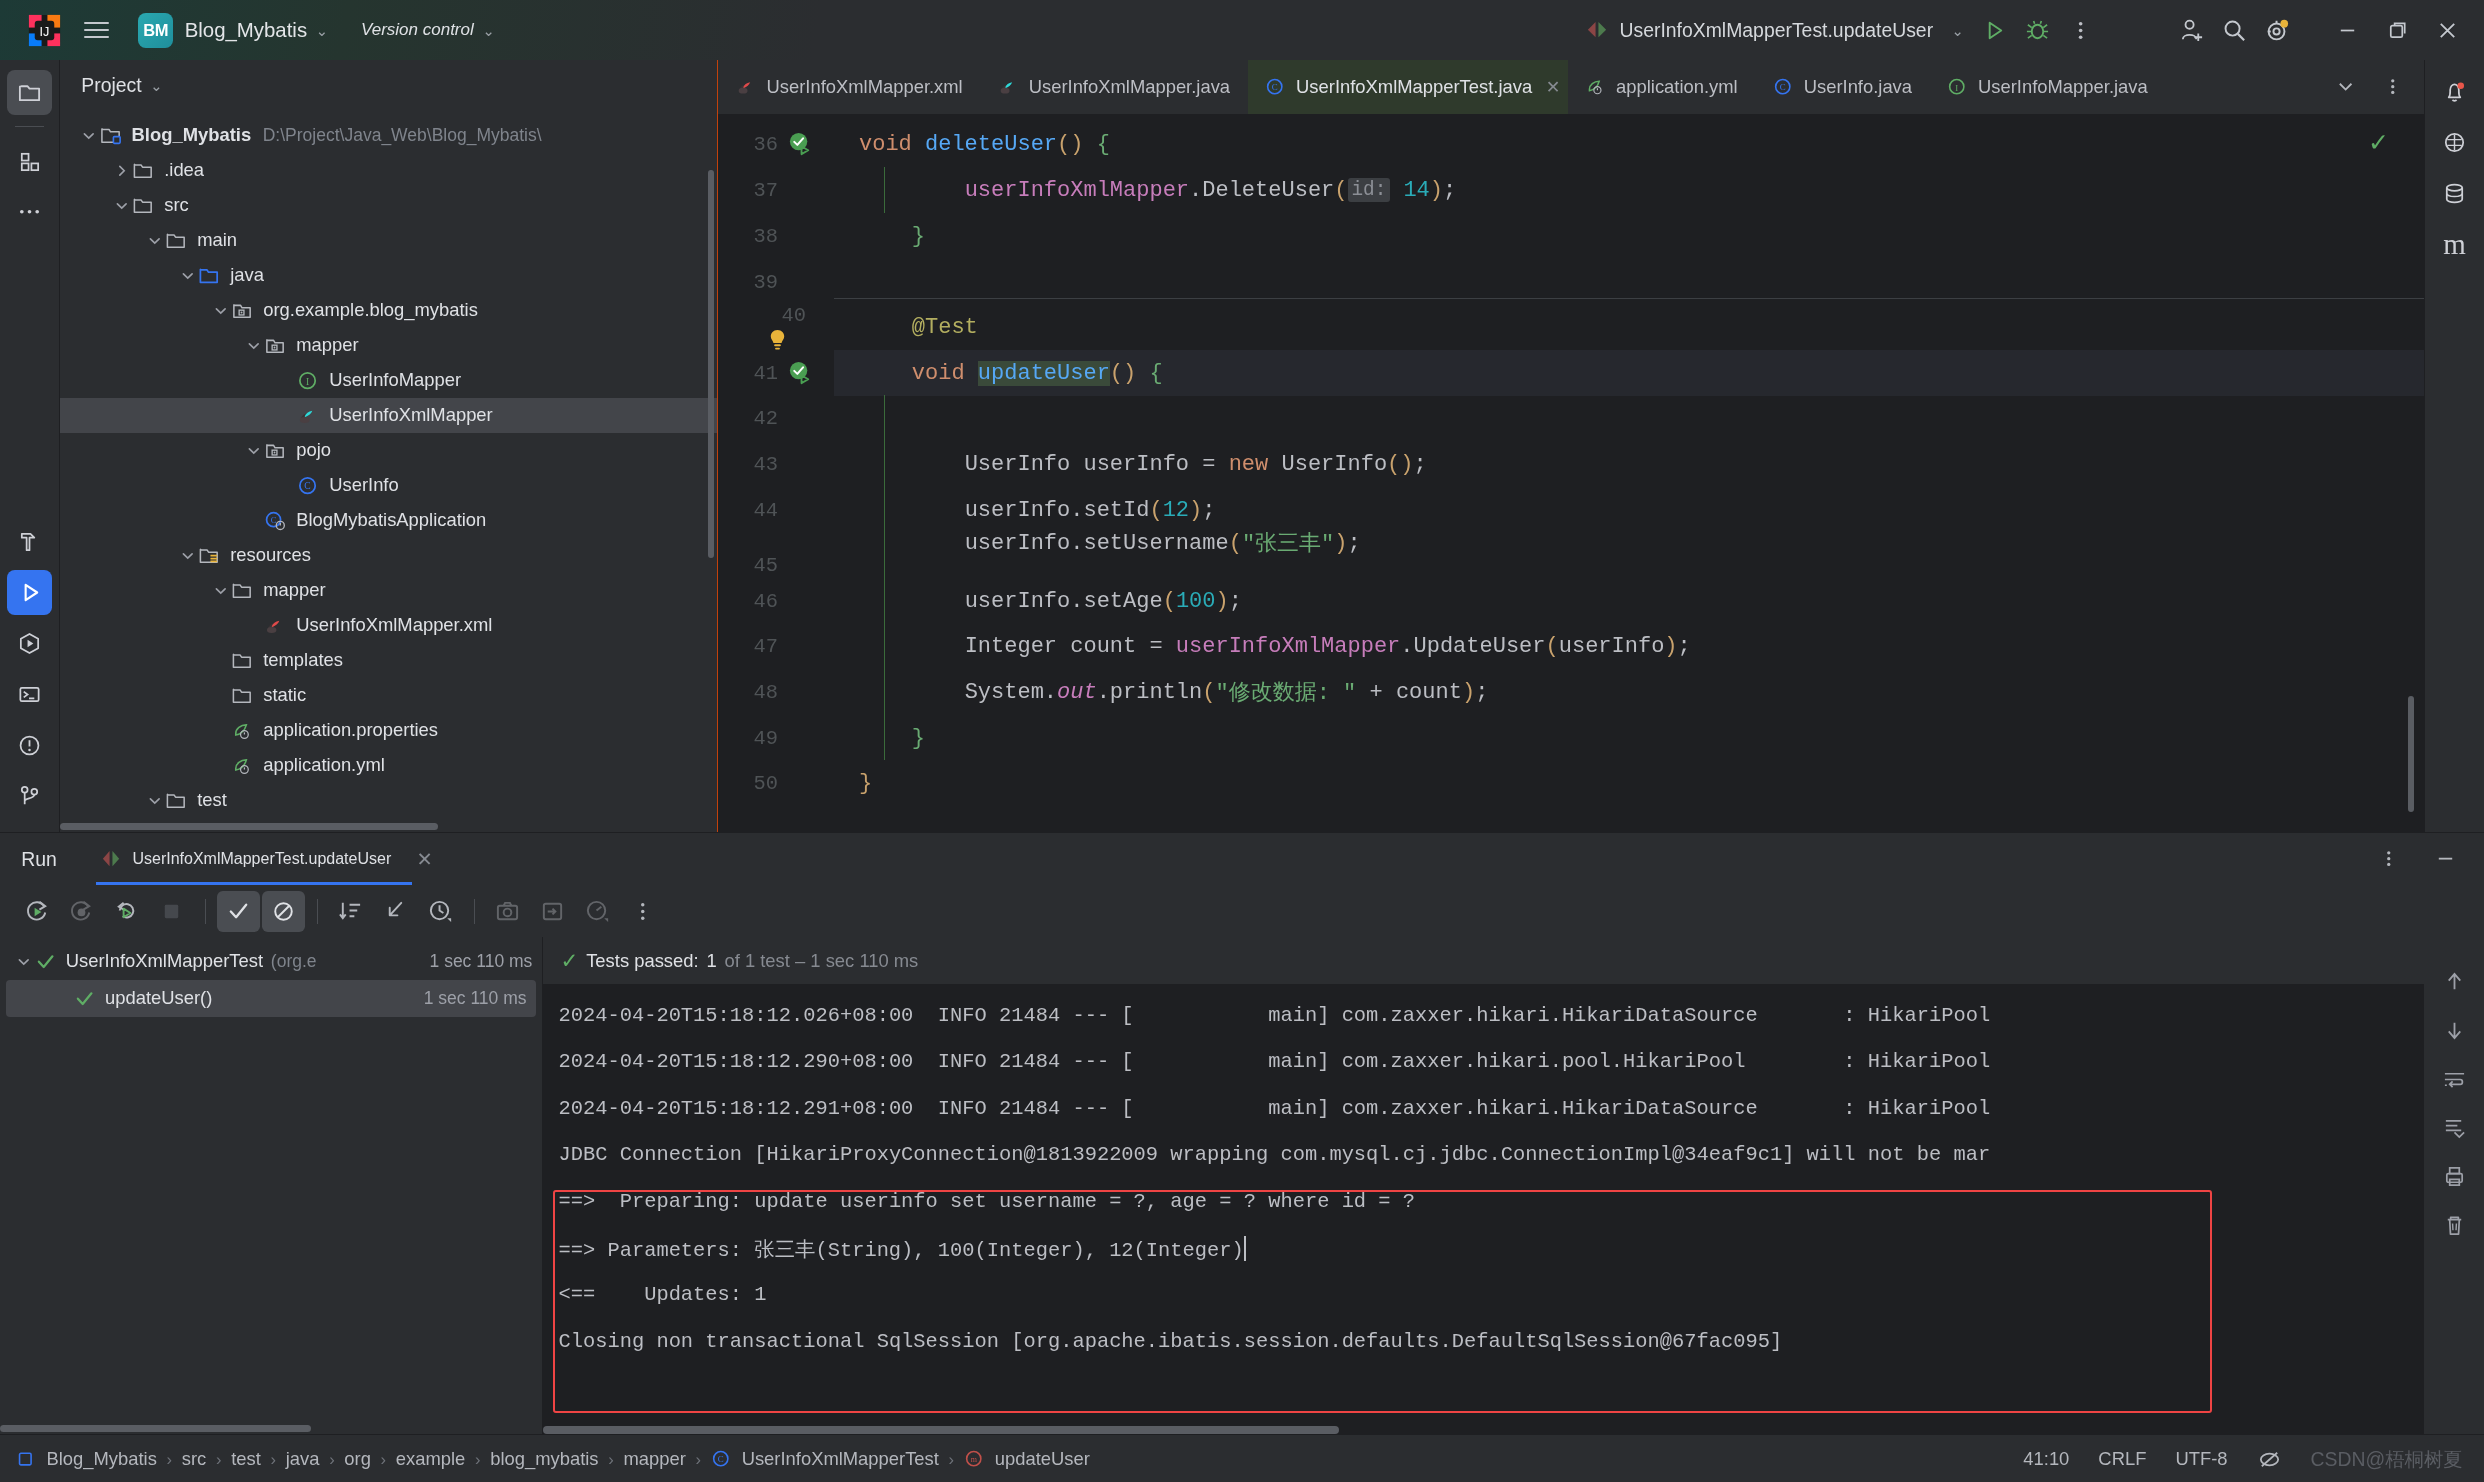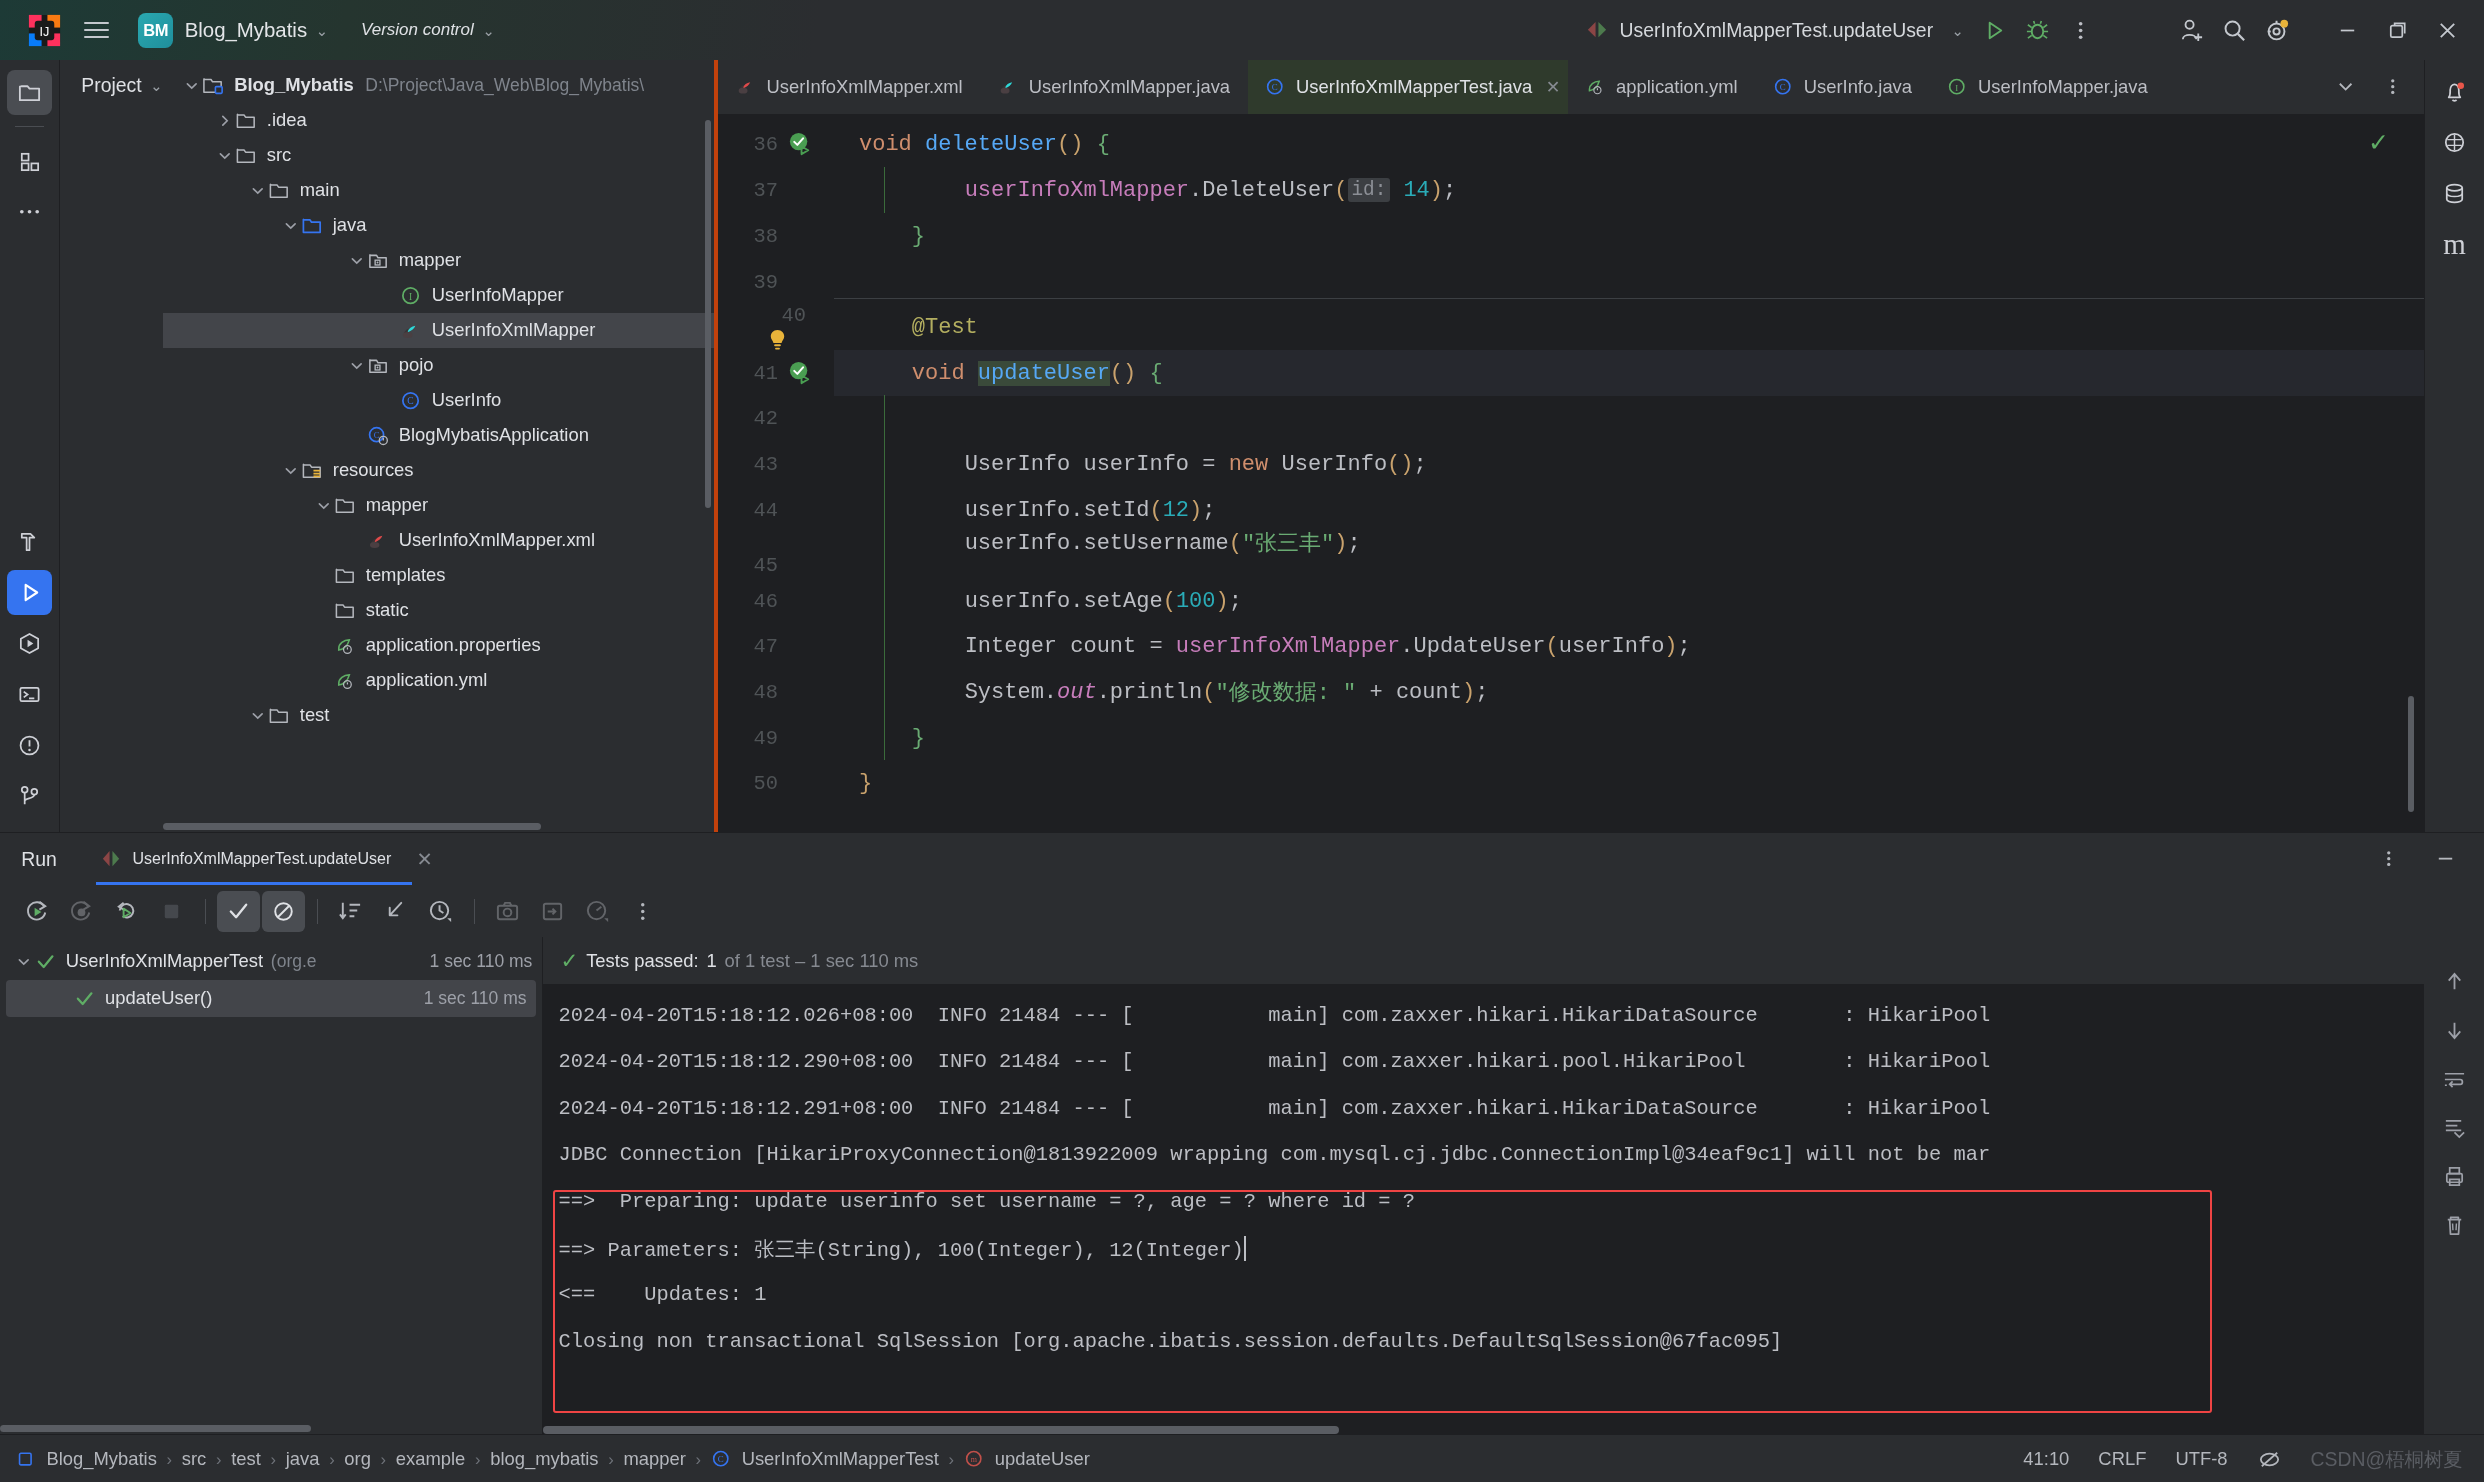--- a/index.html
+++ b/index.html
@@ -45,21 +45,21 @@
     width: 60px; flex: 0 0 60px; background:#2b2d30; display:flex; flex-direction:column;
     align-items:center; border-right: 1px solid #1e1f22; padding-top: 9.7px; position: relative;
   }
   .ts-icon { width: 45px; height: 45px; display:flex; align-items:center; justify-content:center; border-radius:7.8px; margin-bottom: 5.8px; cursor:pointer; color:#ced0d6;}
   .ts-icon.active { background:#4a4d52; }
   .ts-icon.blue { background:#3574f0; color:#fff; }
   .ts-div { width: 29px; height:1px; background:#4a4d52; margin: 5.8px 0 11.6px; }
   .ts-bottom { position:absolute; bottom: 7.8px; left:0; right:0; display:flex; flex-direction:column; align-items:center; }
 
   
-  .projpanel { width: 658px; flex:0 0 658px; background:#2b2d30; display:flex; flex-direction:row; border-right:4px solid #c2410c; min-width:0;}
+  .projpanel { width: 658px; flex:0 0 658px; background:#2b2d30; display:flex; flex-direction:column; border-right:1px solid #c2410c; min-width:0;}
   .pp-header { height: 50px; display:flex; align-items:center; padding-left: 21.3px; }
   .pp-title { font-size: 19.4px; color:#dfe1e5; }
   .pp-tree { flex:1 1 auto; overflow:hidden; position:relative; padding-top: 7.8px; font-size: 18.4px; }
   .trow { height: 35px; display:flex; align-items:center; white-space:nowrap; cursor:pointer; padding-right:7.8px;}
   .trow.selected { background:#43454a; }
   .arrow { width: 19.4px; height:19.4px; display:inline-flex; align-items:center; justify-content:center; color:#9da0a8; flex:0 0 19.4px;}
   .arrow.empty { visibility:hidden; }
   .ticon { width: 25px; height: 21.3px; margin-right: 7.8px; display:inline-flex; align-items:center; justify-content:center; flex:0 0 25px;}
   .tlabel { color:#dfe1e5; }
   .tlabel.bold { font-weight: bold; }
@@ -378,20 +378,35 @@
               <svg width="15.5" height="15.5" viewBox="0 0 16 16">
                 <path d="M3.5 6 L8 10.5 L12.5 6" fill="none" stroke="#9da0a8" stroke-width="1.7" stroke-linecap="round"></path>
               </svg>
             </span>
             <span class="ticon">
               <svg width="23" height="21.3" viewBox="0 0 24 22">
                 <path d="M2.5 4.5 L2.5 18 L20 18 L20 7.4 L11 7.4 L9.4 5 L3.2 5 Z" fill="none" stroke="#3574f0" stroke-width="1.8" stroke-linejoin="round"></path>
               </svg>
             </span>
             <span class="tlabel">java</span>
+          </div>
+          <div class="trow" style="padding-left: 151px;">
+            <span class="arrow">
+              <svg width="15.5" height="15.5" viewBox="0 0 16 16">
+                <path d="M3.5 6 L8 10.5 L12.5 6" fill="none" stroke="#9da0a8" stroke-width="1.7" stroke-linecap="round"></path>
+              </svg>
+            </span>
+            <span class="ticon">
+              <svg width="23" height="21.3" viewBox="0 0 24 22">
+                <path d="M3 5 L3 18 L20 18 L20 8 L11.5 8 L10 5.5 L3.6 5.5 Z" fill="none" stroke="#b4b7bd" stroke-width="1.6" stroke-linejoin="round"></path>
+                <rect x="8.5" y="10.5" width="5" height="5" fill="none" stroke="#b4b7bd" stroke-width="1.4"></rect>
+                <circle cx="11" cy="13" r="1" fill="#b4b7bd"></circle>
+              </svg>
+            </span>
+            <span class="tlabel">org.example.blog_mybatis</span>
           </div>
           <div class="trow" style="padding-left: 184px;">
             <span class="arrow">
               <svg width="15.5" height="15.5" viewBox="0 0 16 16">
                 <path d="M3.5 6 L8 10.5 L12.5 6" fill="none" stroke="#9da0a8" stroke-width="1.7" stroke-linecap="round"></path>
               </svg>
             </span>
             <span class="ticon">
               <svg width="23" height="21.3" viewBox="0 0 24 22">
                 <path d="M3 5 L3 18 L20 18 L20 8 L11.5 8 L10 5.5 L3.6 5.5 Z" fill="none" stroke="#b4b7bd" stroke-width="1.6" stroke-linejoin="round"></path>

